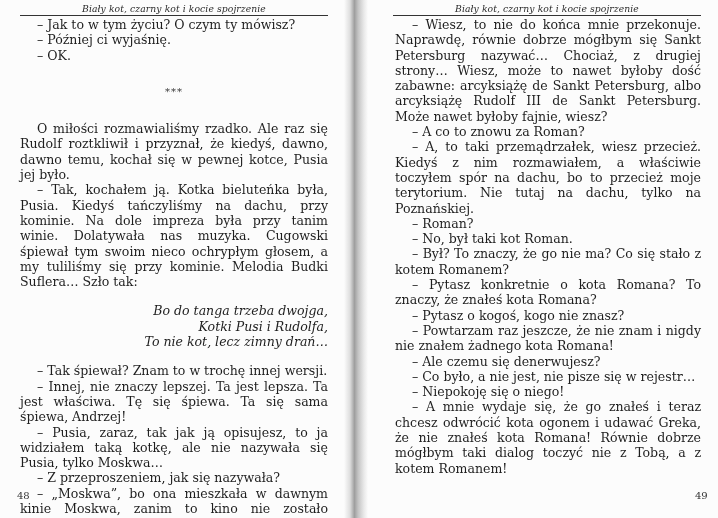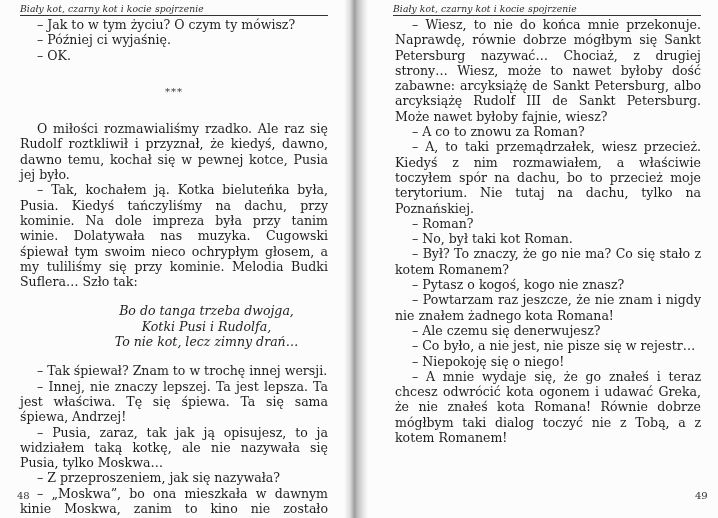--- a/index.html
+++ b/index.html
@@ -5,35 +5,35 @@
   html, body { margin:0; padding:0; }
   body { width:718px; height:518px; overflow:hidden; background:#fbfbfb; position:relative;
          font-family:"DejaVu Serif","Liberation Serif",serif; color:#1e1e1e; }
   .page { position:absolute; top:0; height:518px; background:#fcfcfc; }
   #left-page { left:0; width:350px; }
   #right-page { left:350px; width:368px; }
   .gutter-l { position:absolute; top:0; left:344px; width:10px; height:518px;
     background:linear-gradient(to right, rgba(0,0,0,0) 0%, rgba(0,0,0,0.12) 60%, rgba(0,0,0,0.35) 100%); }
   .gutter-r { position:absolute; top:0; left:354px; width:14px; height:518px;
     background:linear-gradient(to right, #9a9a9a 0%, #c4c4c4 30%, #e8e8e8 70%, rgba(255,255,255,0) 100%); }
-  .running-head { position:absolute; top:3px; font-style:italic; font-size:9.2px; text-align:left;
+  .running-head { position:absolute; top:3px; font-style:italic; font-size:9.2px; text-align:center;
     color:#2a2a2a; letter-spacing:0.1px; }
   .rule { position:absolute; top:15px; height:1px; background:#333; }
   .body { position:absolute; top:17px; font-size:12.55px; line-height:15.3px; text-align:justify; }
   #left-page .running-head { left:20px; width:308px; }
   #left-page .rule { left:20px; width:308px; }
   #left-page .body { left:20px; width:308px; }
   #right-page .running-head { left:43px; width:308px; }
   #right-page .rule { left:43px; width:308px; }
   #right-page .body { left:45px; width:306px; }
   .p { margin:0; text-indent:17px; }
   .p.last { text-align-last:left; }
   .sep { text-align:center; font-size:10px; letter-spacing:1px; margin:21px 0 22px 0; color:#333; }
   .verse { font-style:italic; margin:14px 0 14px 65px; }
-  .verse div { text-align:center; }
+  .verse div { text-align:right; }
   .folio { position:absolute; bottom:17px; font-size:10px; color:#333; }
   #left-page .folio { left:17px; }
   #right-page .folio { left:345px; }
 </style>
 </head>
 <body>
 
 <div class="page" id="left-page">
   <div class="running-head">Biały kot, czarny kot i kocie spojrzenie</div>
   <div class="rule"></div>
@@ -62,20 +62,21 @@
 <div class="page" id="right-page">
   <div class="running-head">Biały kot, czarny kot i kocie spojrzenie</div>
   <div class="rule"></div>
   <div class="body">
     <p class="p last">– Wiesz, to nie do końca mnie przekonuje. Naprawdę, równie dobrze mógłbym się Sankt Petersburg nazywać… Chociaż, z drugiej strony… Wiesz, może to nawet byłoby dość zabawne: arcyksiążę de Sankt Petersburg, albo arcyksiążę Rudolf III de Sankt Petersburg. Może nawet byłoby fajnie, wiesz?</p>
     <p class="p last">– A co to znowu za Roman?</p>
     <p class="p last">– A, to taki przemądrzałek, wiesz przecież. Kiedyś z nim rozmawiałem, a właściwie toczyłem spór na dachu, bo to przecież moje terytorium. Nie tutaj na dachu, tylko na Poznańskiej.</p>
     <p class="p last">– Roman?</p>
     <p class="p last">– No, był taki kot Roman.</p>
     <p class="p last">– Był? To znaczy, że go nie ma? Co się stało z kotem Romanem?</p>
+    <p class="p last">– Pytasz konkretnie o kota Romana? To znaczy, że znałeś kota Romana?</p>
     <p class="p last">– Pytasz o kogoś, kogo nie znasz?</p>
     <p class="p last">– Powtarzam raz jeszcze, że nie znam i nigdy nie znałem żadnego kota Romana!</p>
     <p class="p last">– Ale czemu się denerwujesz?</p>
     <p class="p last">– Co było, a nie jest, nie pisze się w rejestr…</p>
     <p class="p last">– Niepokoję się o niego!</p>
     <p class="p last">– A mnie wydaje się, że go znałeś i teraz chcesz odwrócić kota ogonem i udawać Greka, że nie znałeś kota Romana! Równie dobrze mógłbym taki dialog toczyć nie z Tobą, a z kotem Romanem!</p>
 
   </div>
   <div class="folio">49</div>
 </div>

